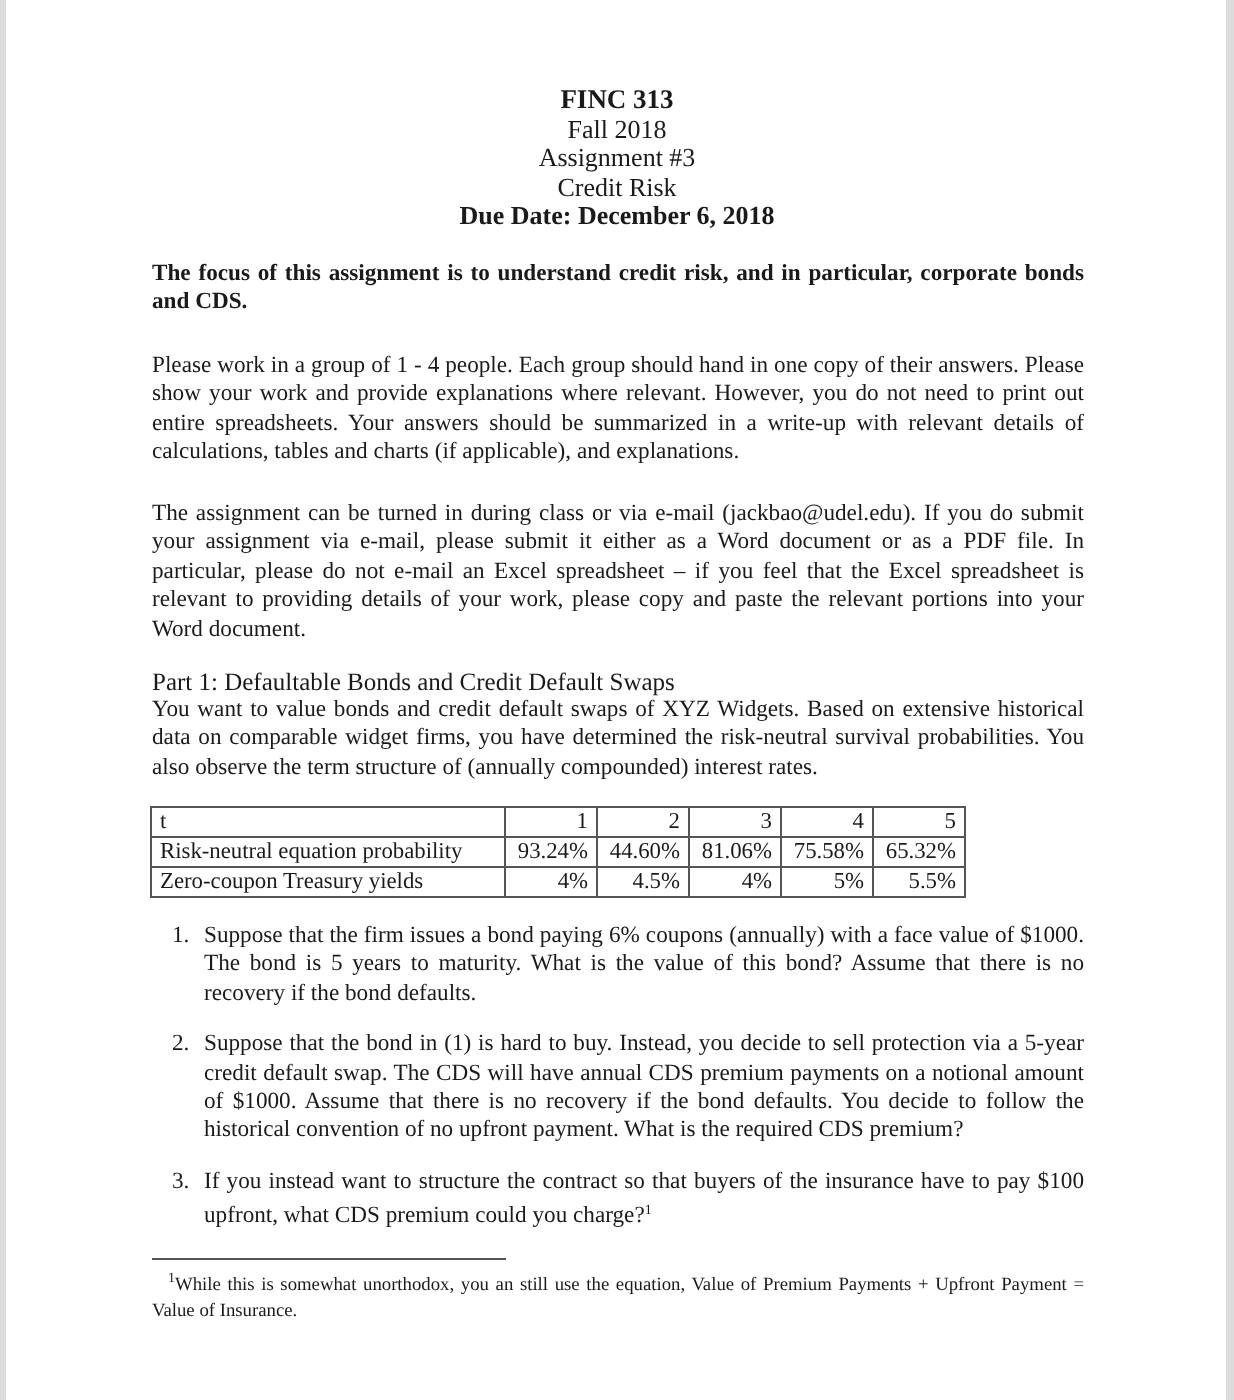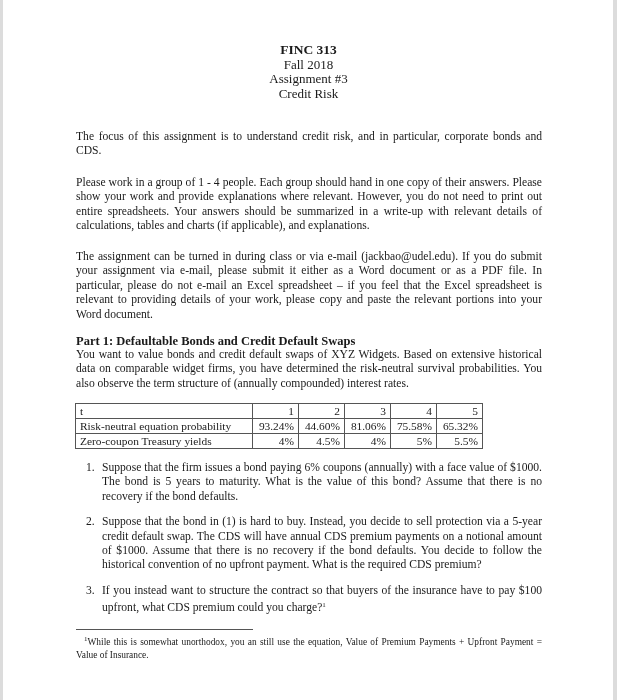--- a/index.html
+++ b/index.html
@@ -18,21 +18,21 @@
   .header div { line-height: 14.5px; }
   .h-course { font-weight: bold; font-size: 13.5px; }
   .h-line { font-size: 13px; }
   .h-due { font-weight: bold; font-size: 13px; }
 
   .para {
     position: absolute; left: 76px; width: 466px;
     font-size: 11.6px; line-height: 14.4px;
     text-align: justify;
   }
-  .part-title { position: absolute; left: 76px; top: 322px; font-weight: bold; font-size: 12.5px; }
+  .part-title { position: absolute; left: 76px; top: 322px; font-weight: normal; font-size: 12.5px; }
 
   table.data {
     position: absolute; left: 75px; top: 391px;
     border-collapse: collapse;
     font-size: 11.4px;
   }
   table.data td {
     border: 1px solid #555;
     padding: 0 4px;
     height: 14px; line-height: 14px;
@@ -65,23 +65,24 @@
 <div class="edge-left"></div>
 <div class="edge-right"></div>
 
 <div class="page">
 
   <div class="header">
     <div class="h-course">FINC 313</div>
     <div class="h-line">Fall 2018</div>
     <div class="h-line">Assignment #3</div>
     <div class="h-line">Credit Risk</div>
+    <div class="h-due">Due Date: December 6, 2018</div>
   </div>
 
-  <p class="para" style="top:118px;margin:0;">The focus of this assignment is to understand credit risk, and in particular, corporate bonds and CDS.</p>
+  <p class="para" style="top:118px;margin:0;font-weight:bold;">The focus of this assignment is to understand credit risk, and in particular, corporate bonds and CDS.</p>
   <p class="para" style="top:164px;margin:0;">Please work in a group of 1 - 4 people. Each group should hand in one copy of their answers. Please show your work and provide explanations where relevant. However, you do not need to print out entire spreadsheets. Your answers should be summarized in a write-up with relevant details of calculations, tables and charts (if applicable), and explanations.</p>
   <p class="para" style="top:238px;margin:0;">The assignment can be turned in during class or via e-mail (jackbao@udel.edu). If you do submit your assignment via e-mail, please submit it either as a Word document or as a PDF file. In particular, please do not e-mail an Excel spreadsheet – if you feel that the Excel spreadsheet is relevant to providing details of your work, please copy and paste the relevant portions into your Word document.</p>
 
   <div class="part-title">Part 1: Defaultable Bonds and Credit Default Swaps</div>
   <p class="para" style="top:336px;margin:0;">You want to value bonds and credit default swaps of XYZ Widgets. Based on extensive historical data on comparable widget firms, you have determined the risk-neutral survival probabilities. You also observe the term structure of (annually compounded) interest rates.</p>
 
   <table class="data">
     <tbody>
         <tr>
       <td class="lbl">t</td>

